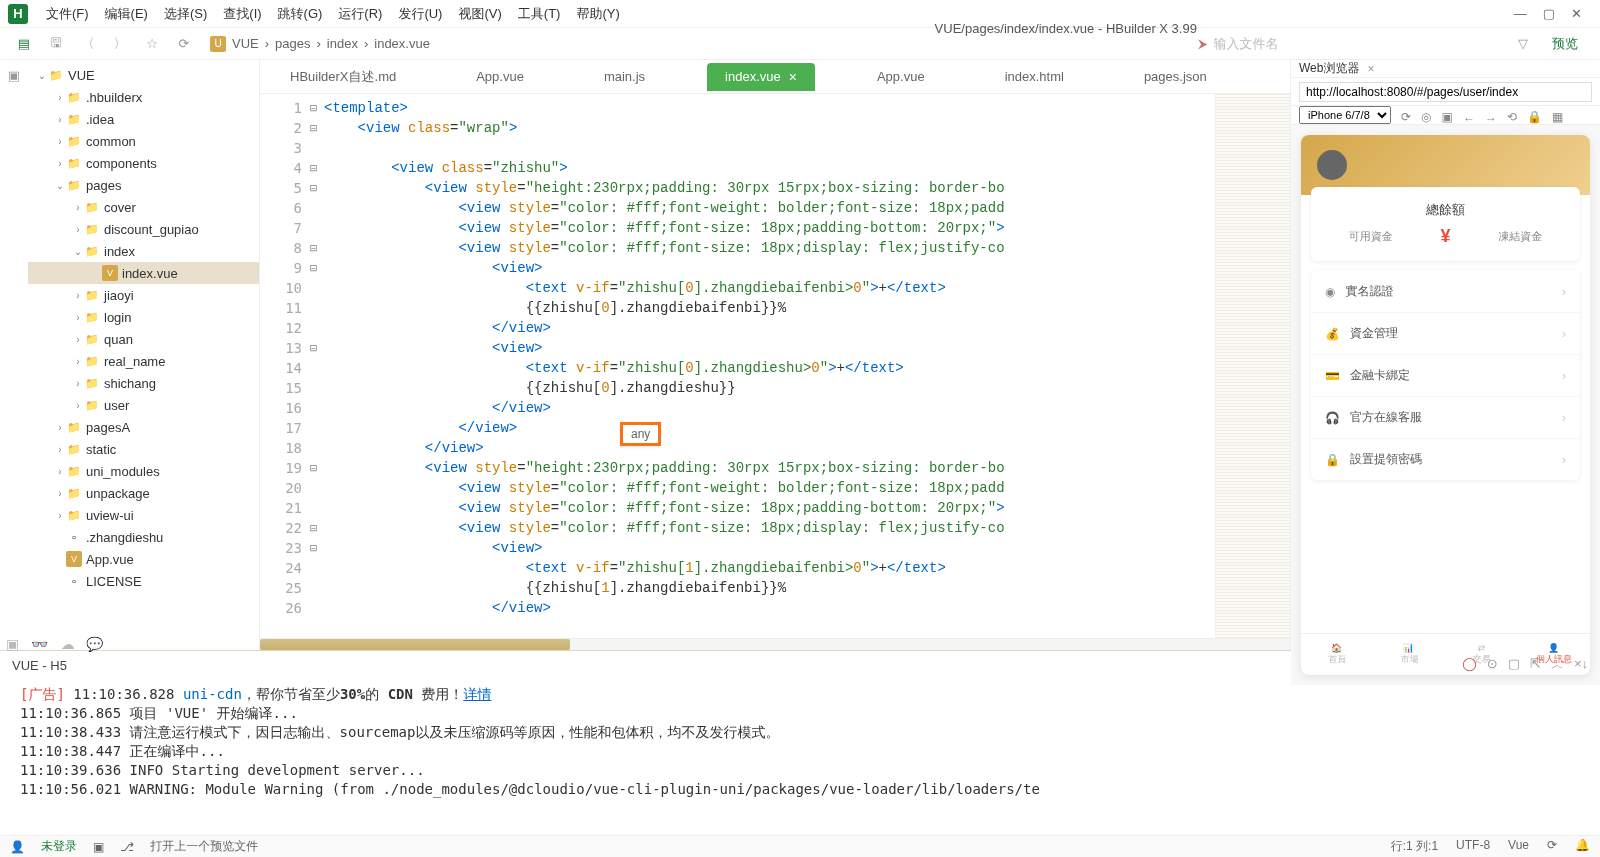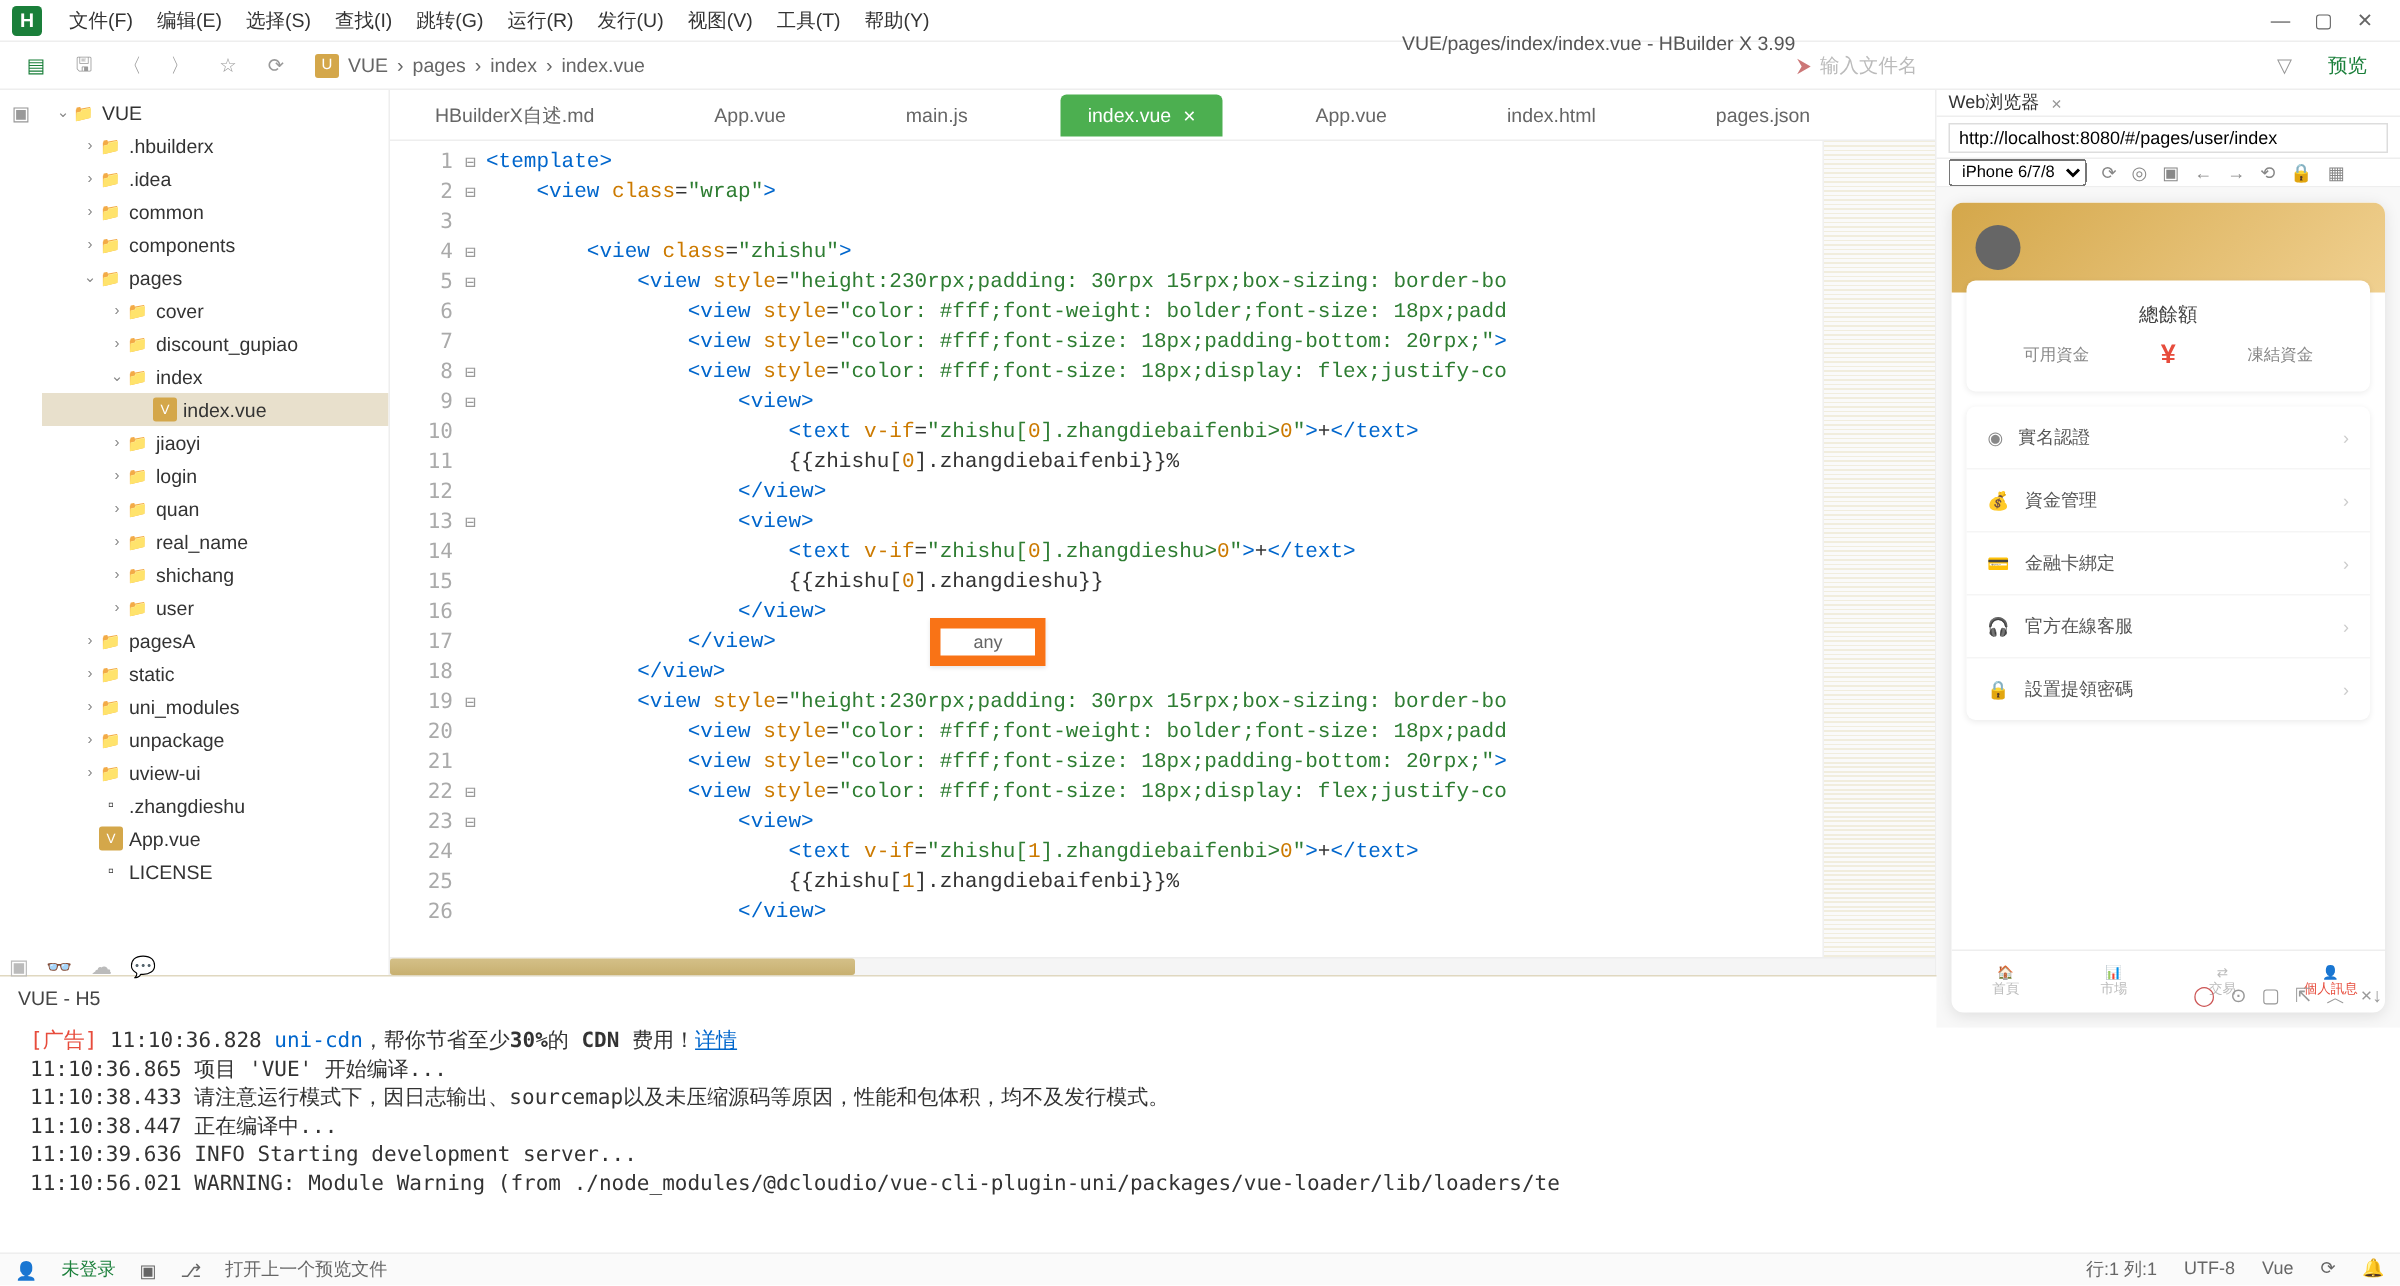--- a/index.html
+++ b/index.html
@@ -34,27 +34,27 @@
 .code-wrap { flex: 1; display: flex; position: relative; overflow: hidden; }
 .gutter { width: 50px; text-align: right; color: #aaa; font-family: Consolas, monospace; font-size: 14px; line-height: 20px; padding: 4px 8px 4px 0; }
 .fold { width: 14px; color: #999; font-family: monospace; font-size: 12px; line-height: 20px; padding-top: 4px; }
 .code { flex: 1; font-family: Liberation Mono, monospace; font-size: 14px; line-height: 20px; padding-top: 4px; white-space: pre; color: #333; overflow: hidden; }
 .code .tag { color: #0066cc; }
 .code .attr { color: #cc7a00; }
 .code .str { color: #2e7d32; }
 .code .num { color: #cc7a00; }
 .minimap { width: 75px; background: #fafafa; border-left: 1px solid #f0f0f0; }
 .minimap-inner { width: 100%; height: 100%; background: repeating-linear-gradient(to bottom, #e8e0c0 0 1px, transparent 1px 3px); opacity: 0.5; }
-.code-tooltip { position: absolute; left: 360px; top: 318px; background: #fff; border: 7px solid #f97316; padding: 2px 22px; font-size: 12px; color: #666; box-shadow: 0 1px 3px rgba(0,0,0,0.1); }
+.code-tooltip { position: absolute; left: 360px; top: 328px; background: #fff; border: 3px solid #f97316; padding: 2px 8px; font-size: 12px; color: #666; box-shadow: 0 1px 3px rgba(0,0,0,0.1); }
 .browser { width: 310px; border-left: 1px solid #eee; display: flex; flex-direction: column; }
 .btab { display: flex; align-items: center; height: 28px; border-bottom: 1px solid #eee; padding: 0 8px; font-size: 12px; }
 .btab span:last-child { margin-left: 8px; color: #999; cursor: pointer; }
 .burl { height: 28px; border-bottom: 1px solid #eee; padding: 4px 8px; }
 .burl input { width: 100%; border: 1px solid #ddd; padding: 2px 6px; font-size: 12px; }
-.btools { display: flex; align-items: center; height: 28px; border-bottom: 1px solid #eee; padding: 0 8px; gap: 10px; font-size: 12px; }
+.btools { display: flex; align-items: flex-end; height: 28px; border-bottom: 1px solid #eee; padding: 0 8px; gap: 10px; font-size: 12px; }
 .btools select { font-size: 11px; padding: 1px 4px; }
 .btools .ticon { color: #888; cursor: pointer; }
 .phone { flex: 1; display: flex; justify-content: flex-start; align-items: center; background: #f8f8f8; padding: 10px; }
 .screen { width: 290px; height: 540px; background: #fff; border-radius: 8px; box-shadow: 0 2px 10px rgba(0,0,0,0.1); display: flex; flex-direction: column; overflow: hidden; }
 .phead { height: 60px; background: linear-gradient(135deg, #d4a74a, #f0d090); display: flex; align-items: center; padding: 0 16px; }
 .avatar { width: 30px; height: 30px; background: #666; border-radius: 50%; }
 .card-bal { margin: 0 10px 10px; background: #fff; border-radius: 6px; padding: 14px; text-align: center; box-shadow: 0 1px 4px rgba(0,0,0,0.08); margin-top: -8px; position: relative; }
 .bal-title { font-size: 13px; color: #444; }
 .bal-row { display: flex; justify-content: space-around; margin-top: 7px; font-size: 11px; color: #888; align-items: center; }
 .bal-row .yen { color: #e74c3c; font-size: 18px; font-weight: bold; }

